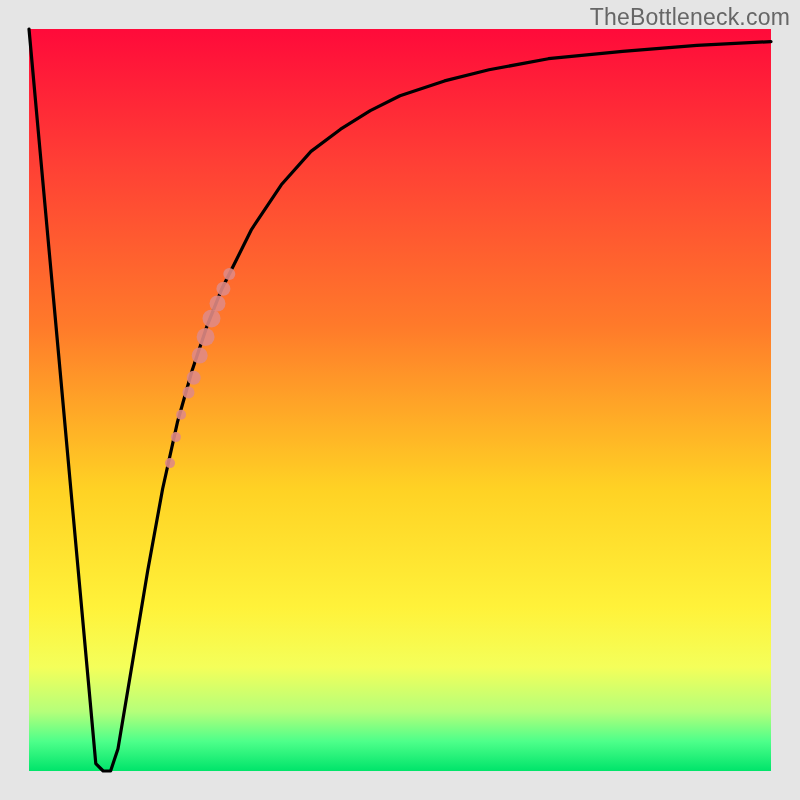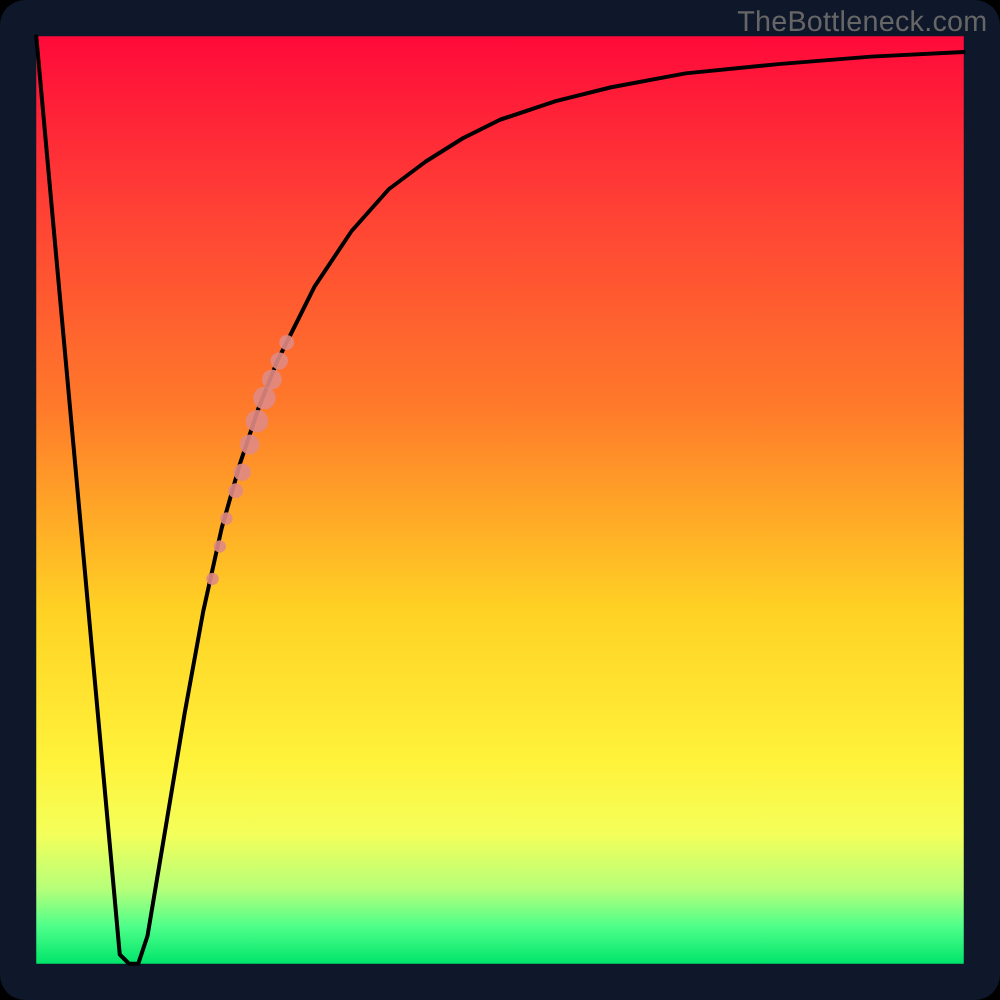--- a/index.html
+++ b/index.html
@@ -8,22 +8,21 @@
     width: 800px;
     height: 800px;
     overflow: hidden;
     background: #000;
     font-family: Arial, Helvetica, sans-serif;
   }
   .frame {
     position: relative;
     width: 800px;
     height: 800px;
-    background: #0f172a;
-    border-radius: 20px;
+    background: #e5e5e5;
   }
   .plot {
     position: absolute;
     left: 29px;
     top: 29px;
     width: 742px;
     height: 742px;
     
     background: linear-gradient(
       to bottom,

